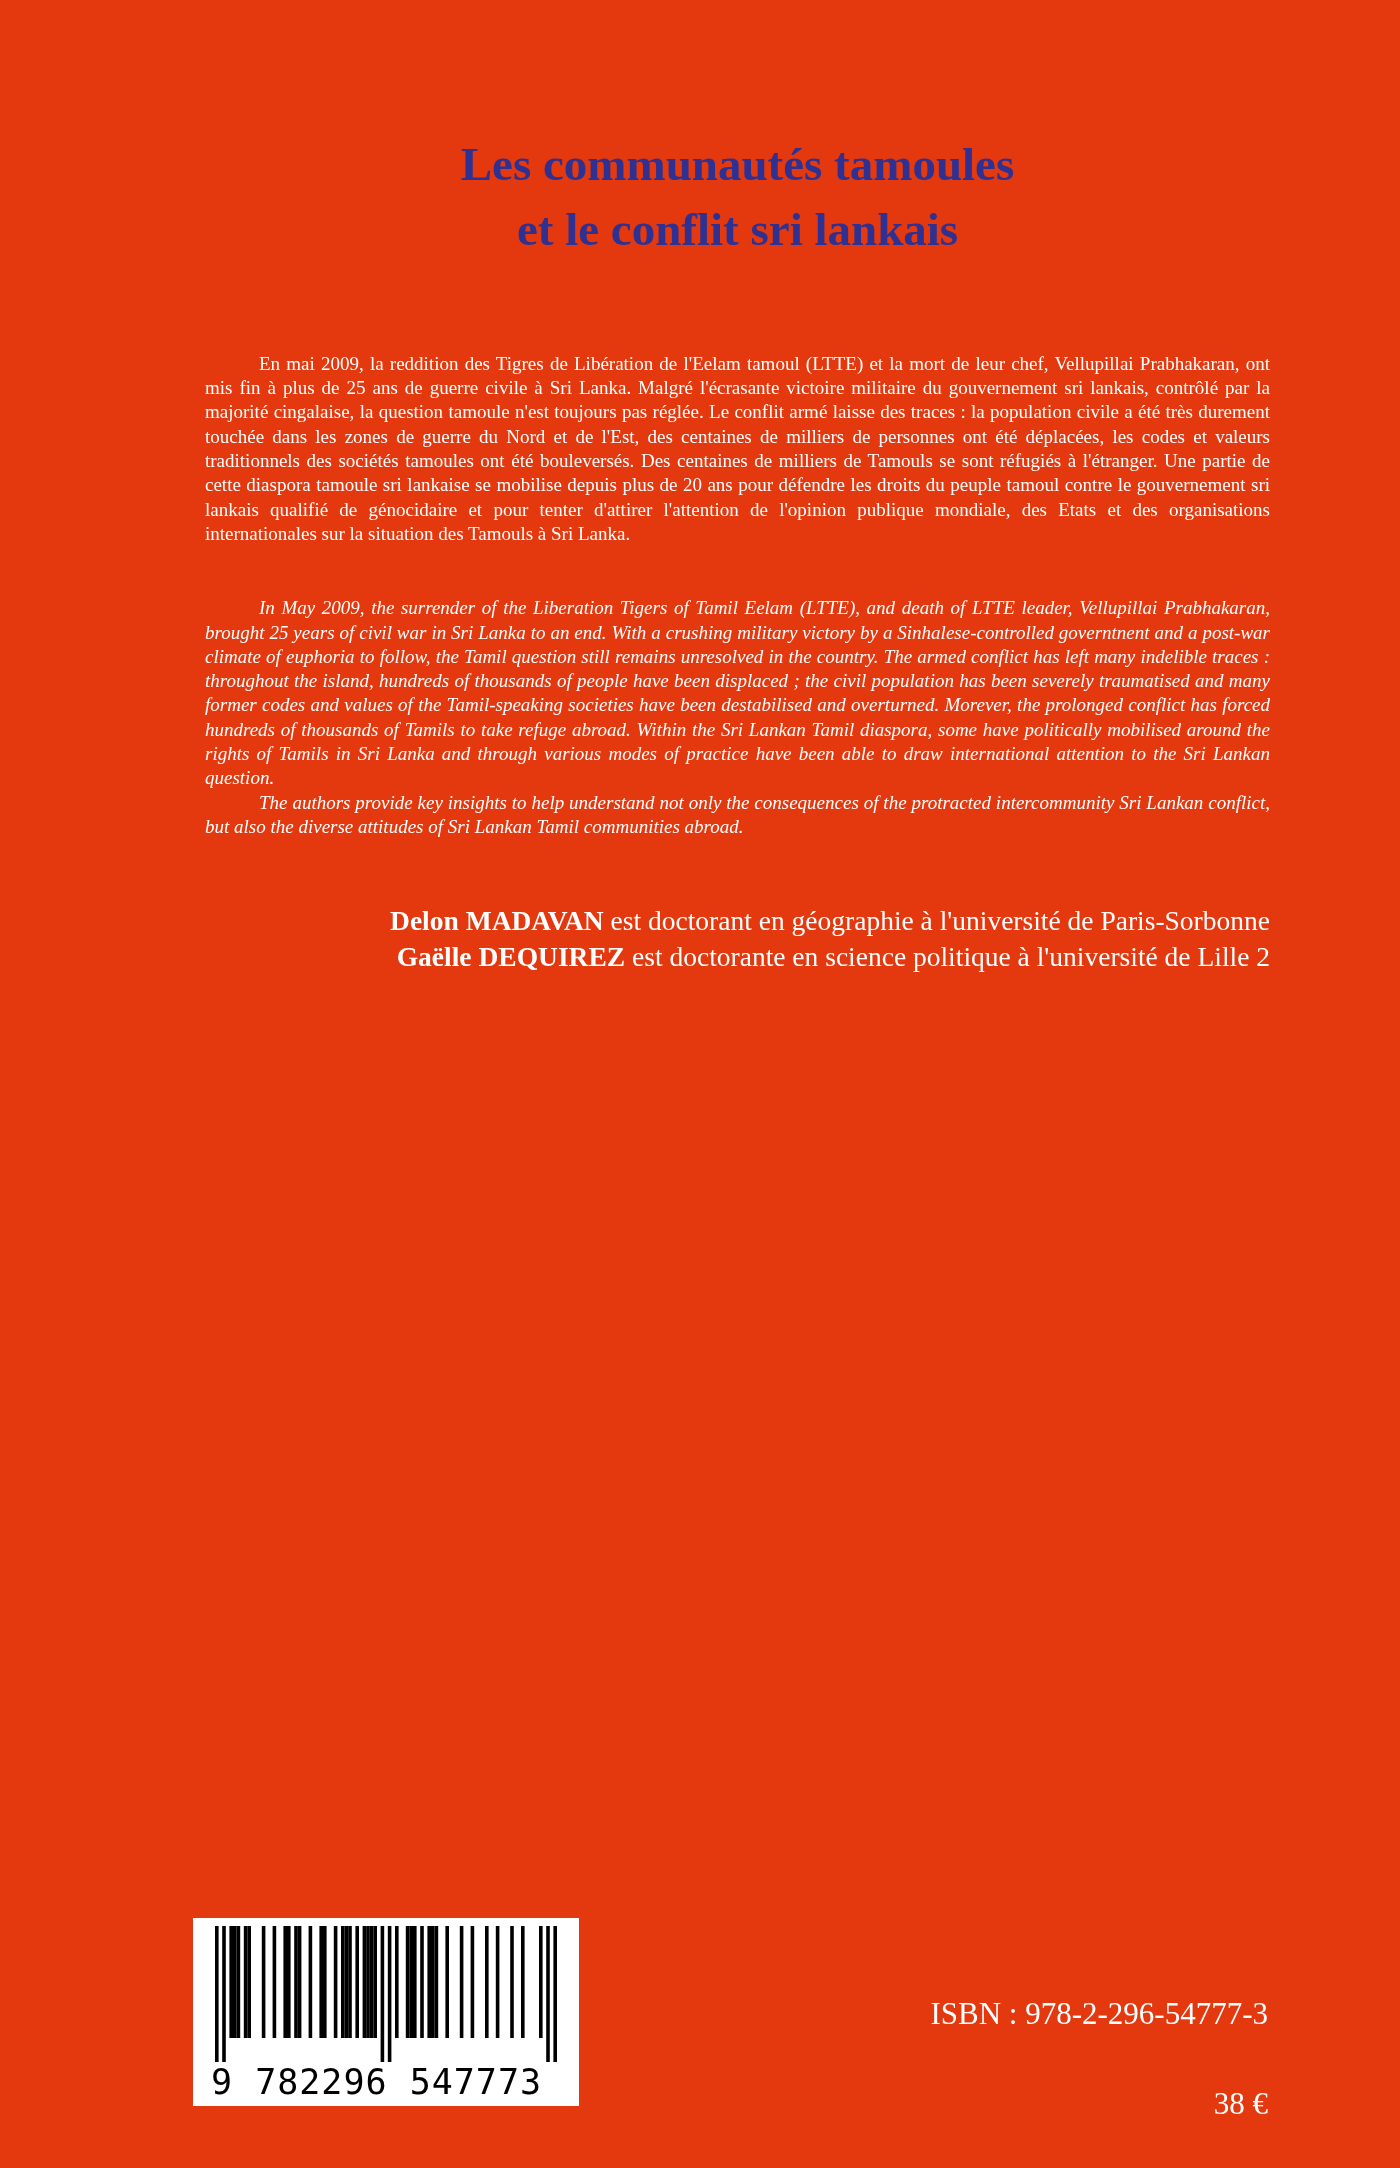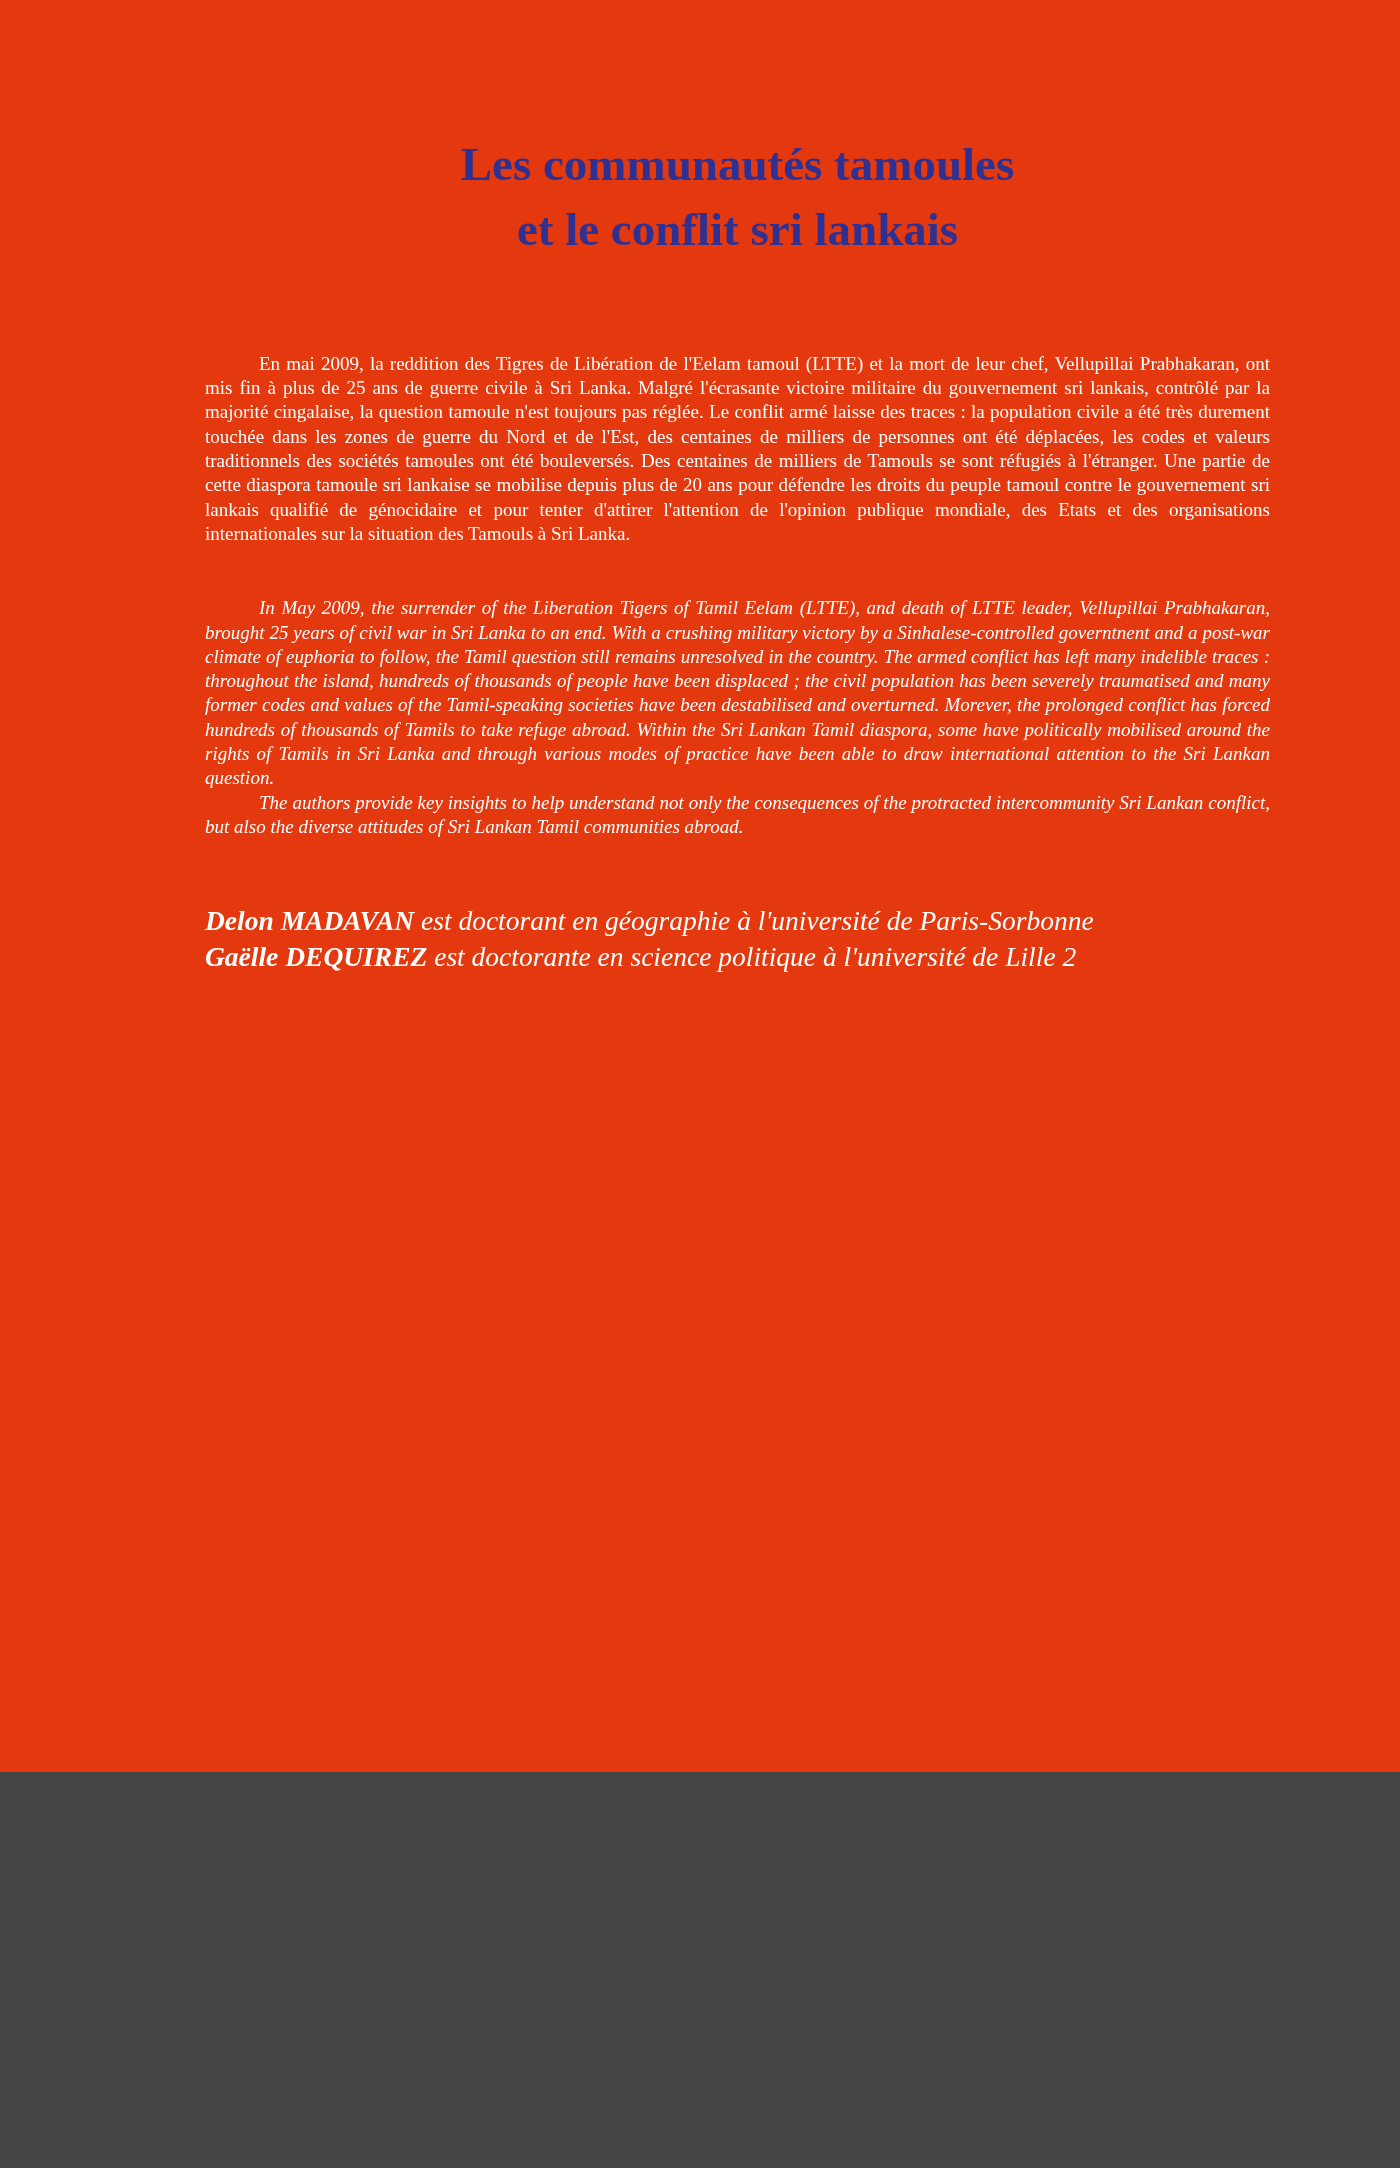--- a/index.html
+++ b/index.html
@@ -1,20 +1,20 @@
 <!DOCTYPE html>
 <html><head>
 <meta charset="utf-8">
 <style>
   * { margin: 0; padding: 0; box-sizing: border-box; }
   body { background: #444; }
   .page {
     position: relative;
     width: 1400px;
-    height: 1772px;
+    height: 2168px;
     background: #e4380e;
     font-family: "Liberation Serif", serif;
     color: #ffffff;
     overflow: hidden;
     margin: 0 auto;
   }
   .title {
     padding-top: 132px;
     margin-left: 205px;
     margin-right: 130px;
@@ -31,21 +31,21 @@
     line-height: 1.28;
     text-align: justify;
   }
   .content p { text-indent: 54px; }
   .content p.en { font-style: italic; }
   .block-gap { height: 50px; }
   .authors {
     margin: 64px 130px 9px 205px;
     font-size: 27.5px;
     line-height: 1.3;
-    font-style: italic;
+    text-align: right;
   }
   .author-name { font-weight: bold; }
   .barcode-box {
     position: absolute;
     left: 193px;
     top: 1918px;
     width: 386px;
     height: 188px;
     background: #ffffff;
   }

